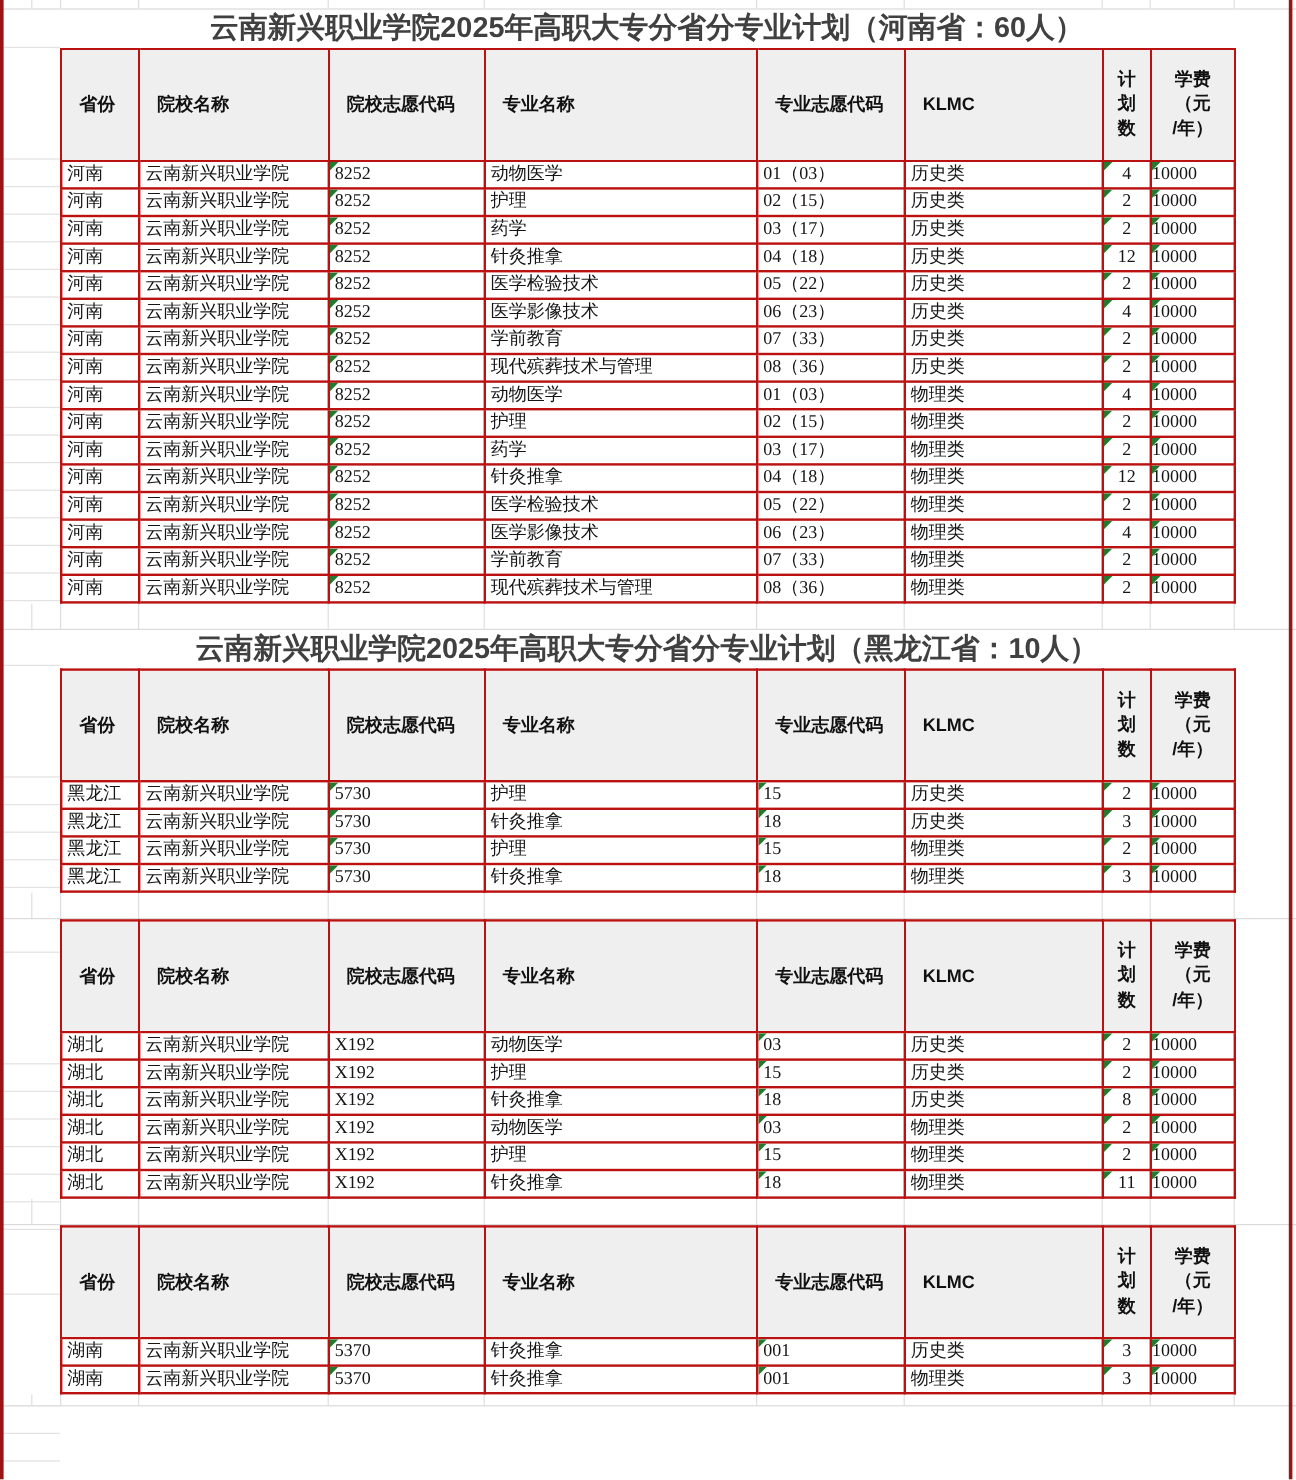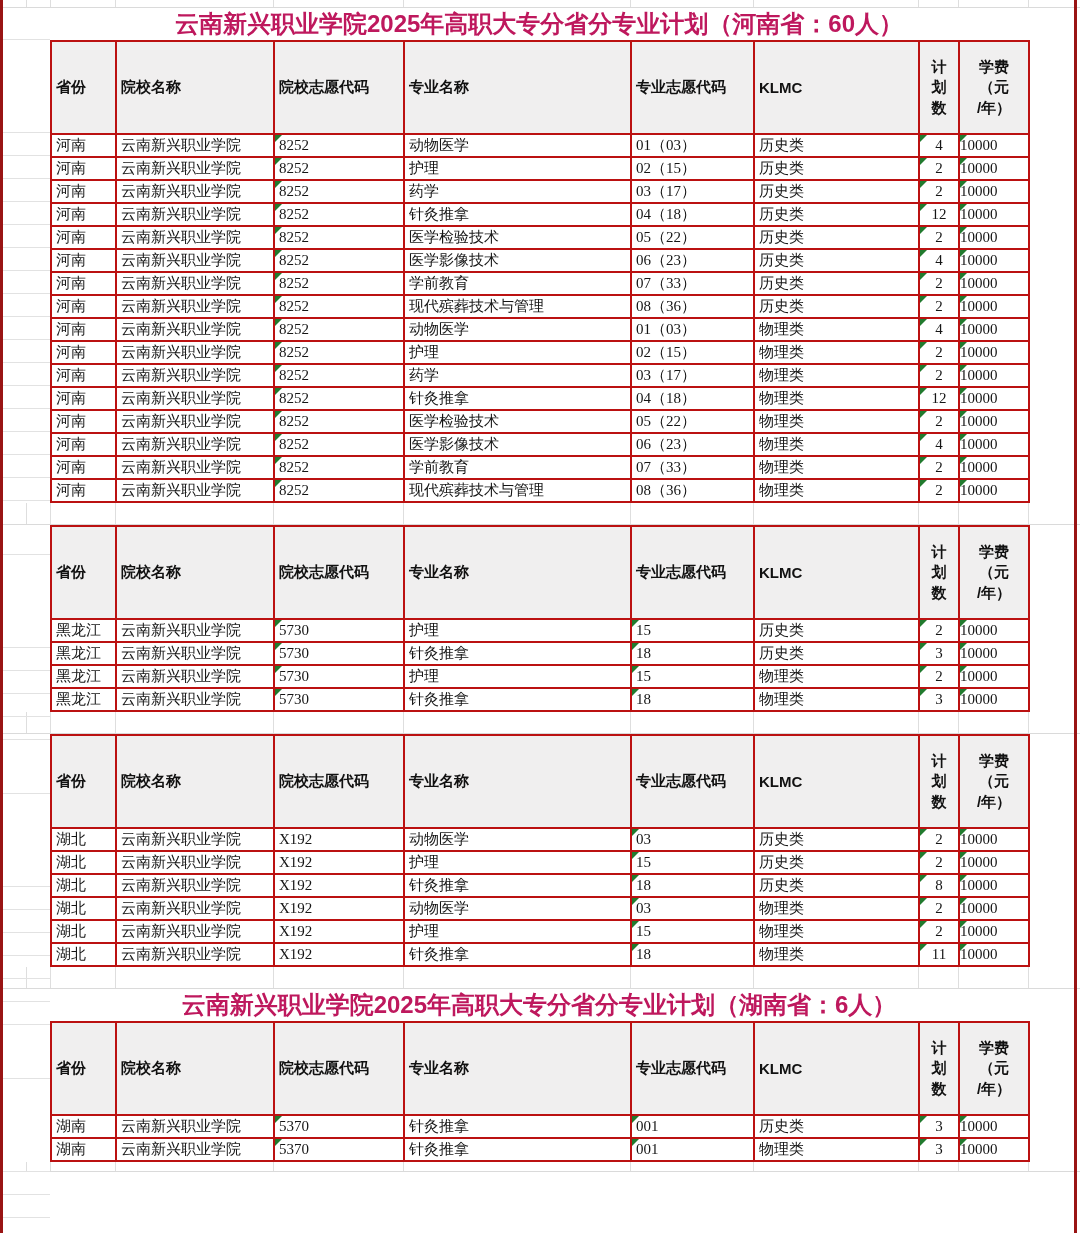--- a/index.html
+++ b/index.html
@@ -30,33 +30,33 @@
   #bottom-strip{height:10px;border-bottom:1px solid #dadada;box-sizing:border-box}
 
   
   #gutter{position:absolute;left:0;top:0;width:50px;height:100%;z-index:1;pointer-events:none}
   #gutter i{position:absolute;left:0;width:50px;height:1px;background:#e2e2e2}
 
   section.block{position:relative;z-index:2}
   .sec-title{
     margin-left:50px;width:978px;height:32px;line-height:31px;
     text-align:center;font-weight:bold;font-size:24px;letter-spacing:0;
-    white-space:nowrap;color:#be185d;
+    white-space:nowrap;color:#404040;
   }
   table.plan{
     border-collapse:collapse;table-layout:fixed;
     margin-left:50px;width:978px;background:#fff;
   }
   table.plan th,table.plan td{
     border:2px solid #bb1111;box-sizing:border-box;
     overflow:hidden;position:relative;
   }
   table.plan th{
     height:93px;background:#f0efef;vertical-align:middle;
-    font-size:15px;font-weight:bold;text-align:left;padding:0 4px;color:#111;
+    font-size:15px;font-weight:bold;text-align:left;padding:0 14px;color:#111;
     white-space:nowrap;
   }
   table.plan th.c-plan,table.plan th.c-fee{
     text-align:center;white-space:pre-line;line-height:1.35;padding:0 1px;
   }
   table.plan td{
     height:23px;padding:0 4px;white-space:nowrap;
     font-family:"Liberation Serif","DejaVu Serif",serif;
     font-size:15px;line-height:19px;color:#151515;
   }
@@ -312,20 +312,21 @@
           <td class="c-plan marker">2</td>
           <td class="c-fee marker">10000</td>
         </tr>
       </tbody>
   </table>
 </section>
 
 <div class="gap-row colticks"></div>
 
 <section class="block">
+  <div class="sec-title">云南新兴职业学院2025年高职大专分省分专业计划（黑龙江省：10人）</div>
   <table class="plan">
     <colgroup>
         <col class="w-prov">
         <col class="w-college">
         <col class="w-ccode">
         <col class="w-major">
         <col class="w-mcode">
         <col class="w-klmc">
         <col class="w-plan">
         <col class="w-fee">
@@ -482,21 +483,20 @@
           <td class="c-plan marker">11</td>
           <td class="c-fee marker">10000</td>
         </tr>
       </tbody>
   </table>
 </section>
 
 <div class="gap-row colticks"></div>
 
 <section class="block">
-  <div class="sec-title">云南新兴职业学院2025年高职大专分省分专业计划（湖南省：6人）</div>
   <table class="plan">
     <colgroup>
         <col class="w-prov">
         <col class="w-college">
         <col class="w-ccode">
         <col class="w-major">
         <col class="w-mcode">
         <col class="w-klmc">
         <col class="w-plan">
         <col class="w-fee">

